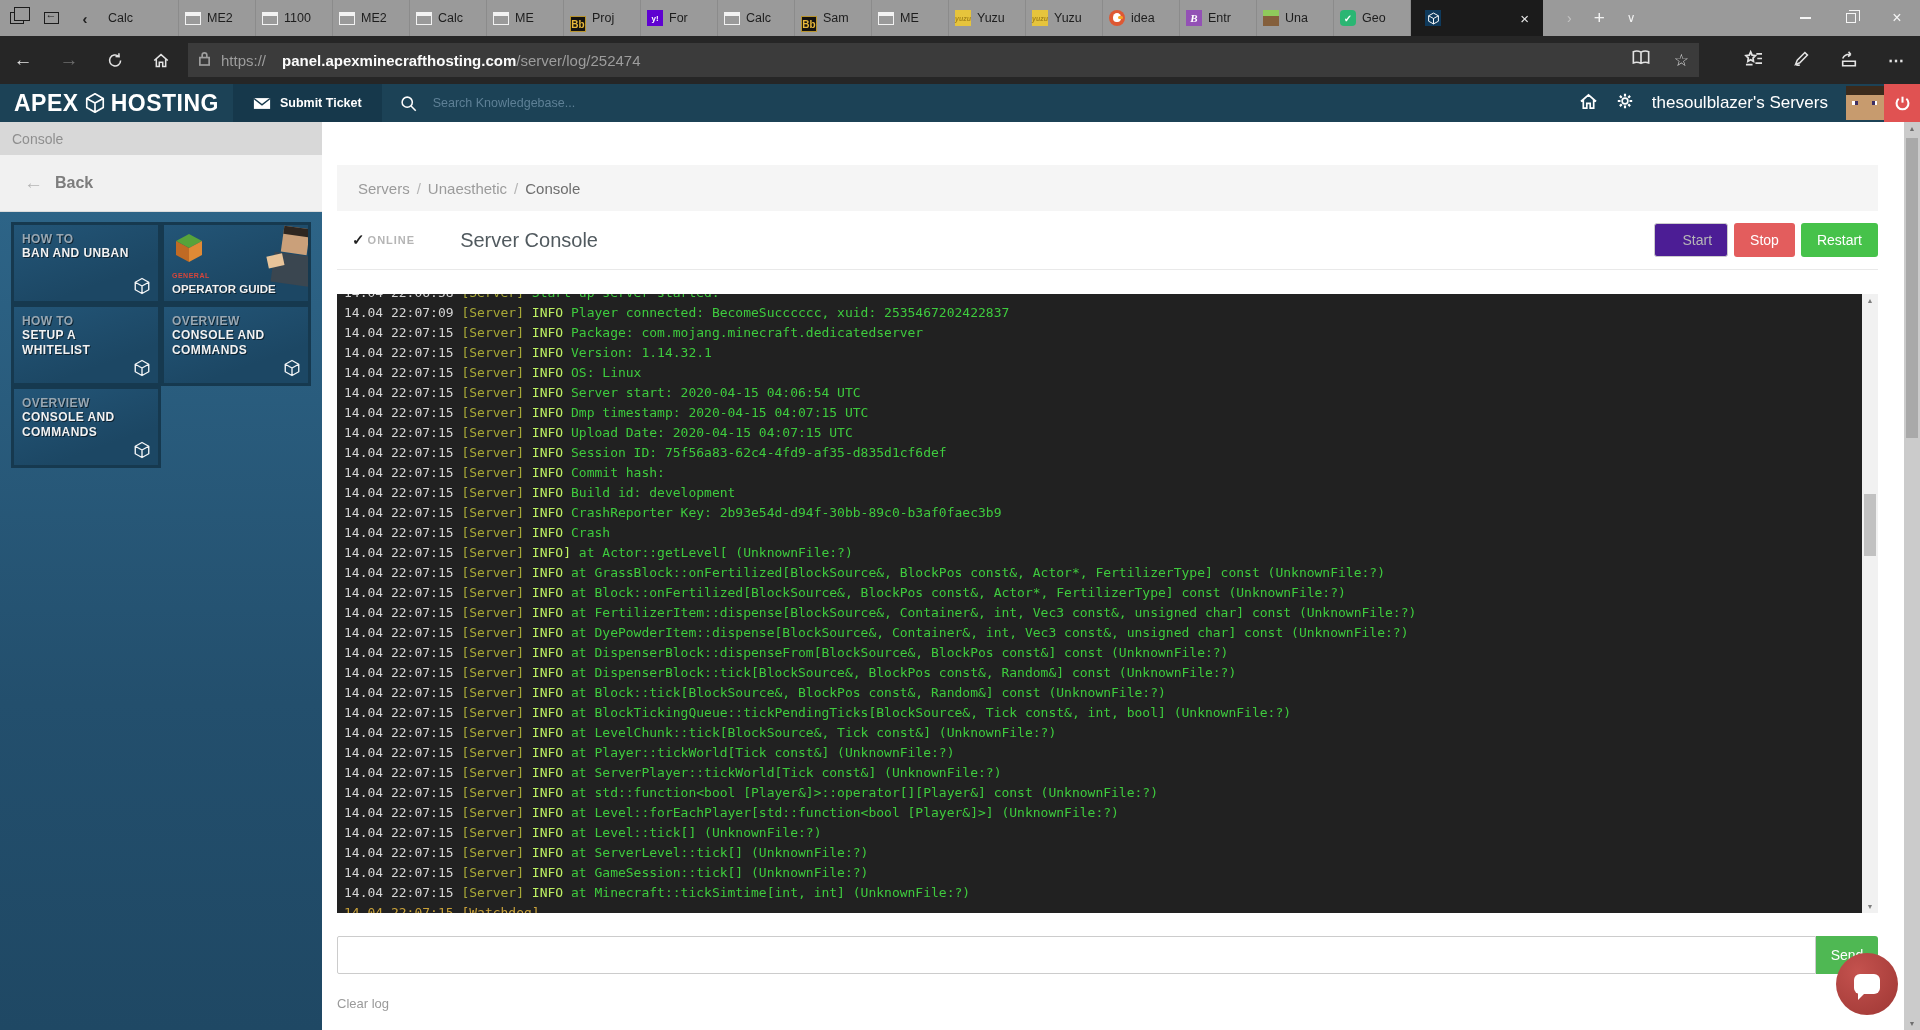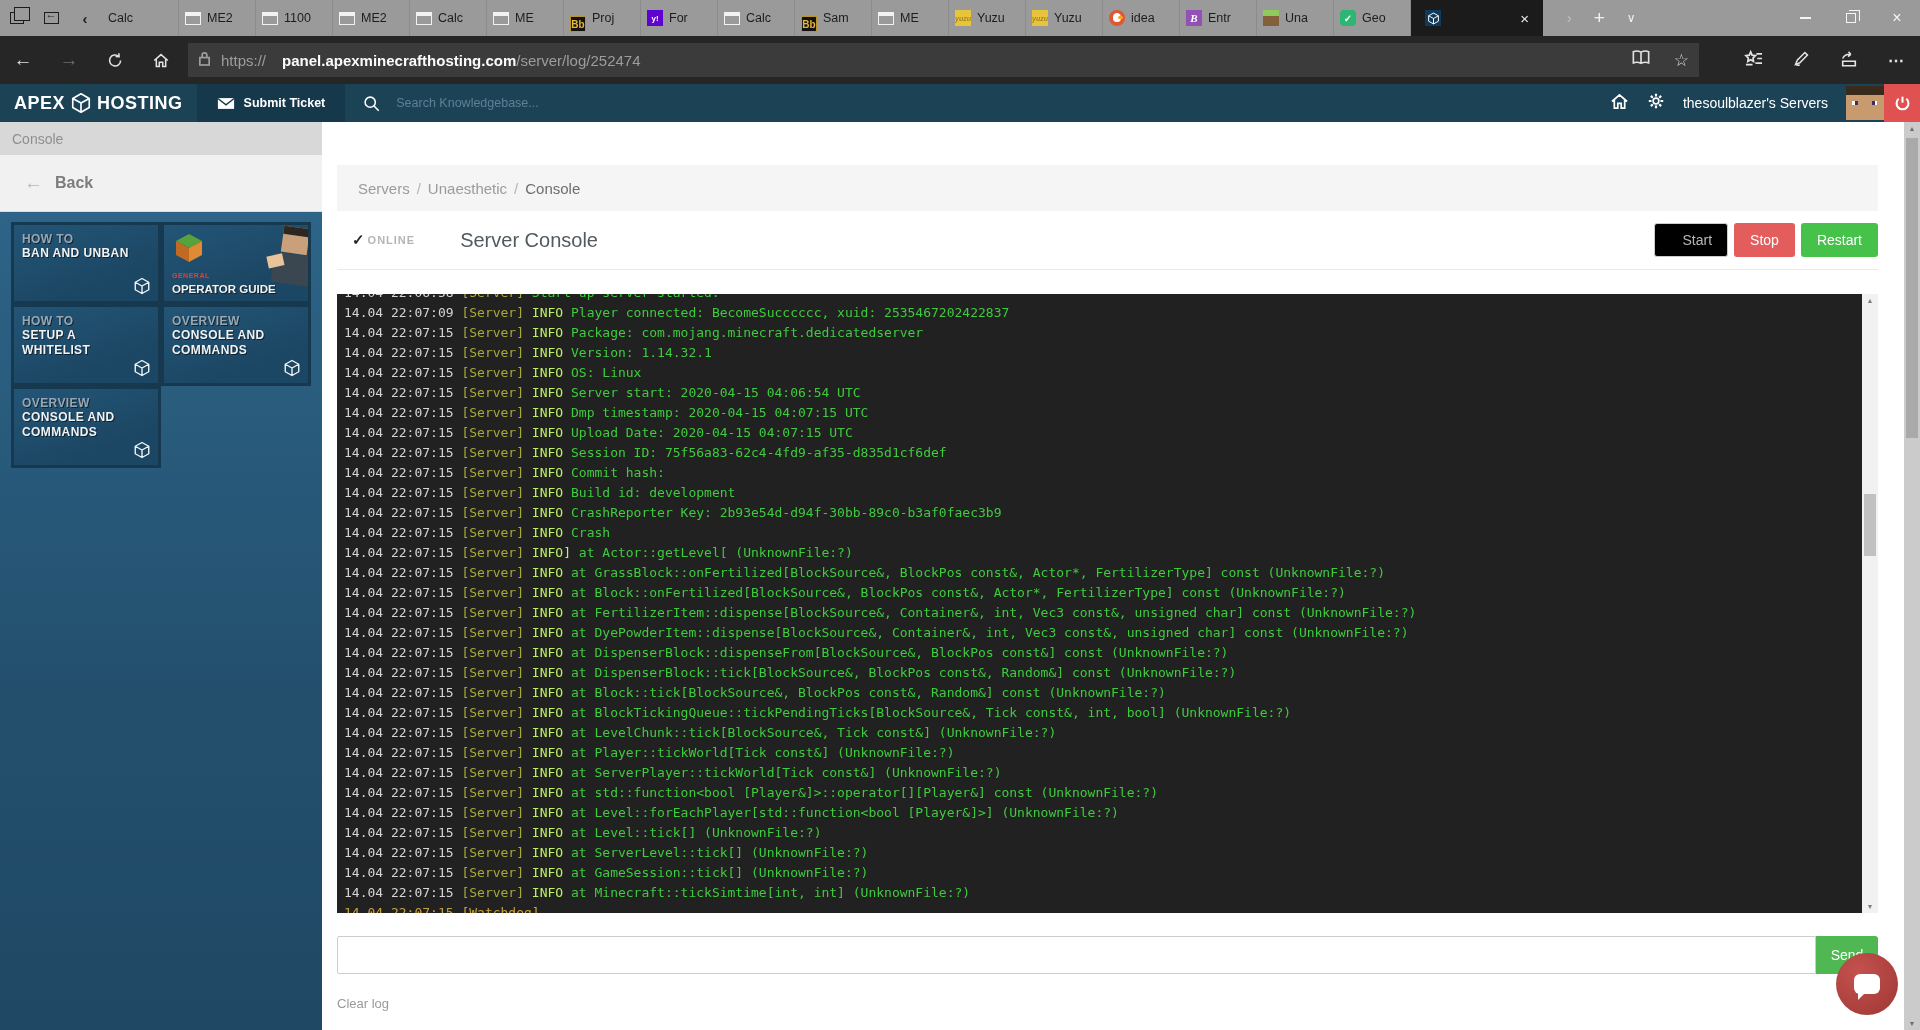--- a/index.html
+++ b/index.html
@@ -51,28 +51,28 @@
   .nav-ico svg { vertical-align:middle; }
   .addr { position:absolute; left:188px; right:221px; top:7px; bottom:7px; background:#3b3b3b;
           display:flex; align-items:center; padding:0 10px; font-size:15px; }
   .lock { color:#9f9f9f; margin-right:10px; }
   .addr .dimtxt { color:#9d9d9d; } .addr .brttxt { color:#fbfbfb; font-weight:bold;margin-left:16px;}
   .addr-icons { margin-left:auto; display:flex; gap:24px; color:#d9d9d9; }
   .tb-right { position:absolute; right:14px; display:flex; gap:30px; color:#e3e3e3; align-items:center;}
 
   
   .appheader { height:38px; background:#1c4256; display:flex; align-items:stretch; position:relative; color:#fff;}
-  .logo { display:flex; align-items:center; gap:5px; padding:0 14px; font-weight:900; font-size:18px; letter-spacing:.5px;}
+  .logo { display:flex; align-items:center; gap:5px; padding:0 14px; font-weight:900; font-size:23px; letter-spacing:.5px;}
   .logo .cube-svg { width:22px; height:22px; }
   .ticket { background:#16384b; display:flex; align-items:center; gap:9px; padding:0 20px; font-size:12.5px; font-weight:bold;}
   .searchbox { display:flex; align-items:center; gap:16px; padding:16px 18px; flex:1;}
   .searchbox .ph { color:#5e8096; font-size:12.5px; }
   .hdr-right { display:flex; align-items:center; gap:18px; margin-left:auto; }
   .hdr-ico { color:#fff; }
-  .acct { font-size:14px; color:#fff; }
+  .acct { font-size:17px; color:#fff; }
   .avatar { width:38px; height:34px; background:linear-gradient(180deg,#3a2a1c 0 26%, #c79b6e 26% 100%); position:relative;}
   .avatar:before{content:""; position:absolute; left:6px; top:15px; width:5px; height:4px; background:#fff; box-shadow:20px 0 #fff;}
   .avatar:after{content:""; position:absolute; left:9px; top:15px; width:3px; height:4px; background:#3d2f63; box-shadow:17px 0 #3d2f63;}
   .power { width:36px; background:#e05252; display:flex; align-items:center; justify-content:center; }
 
   
   .content { display:flex; height:908px; }
   .sidebar { width:322px; flex:0 0 322px; display:flex; flex-direction:column; }
   .sb-head { height:33px; background:#d8d8d8; color:#8f8f8f; font-size:14px; display:flex; align-items:center; padding:0 12px;}
   .sb-back { height:57px; background:#f1f1f1; border-bottom:1px solid #dcdcdc; display:flex; align-items:center; gap:12px; padding:0 24px;
@@ -99,21 +99,21 @@
               font-size:15px; color:#9b9b9b;}
   .crumbbar .last { color:#6e6e6e; }
   .crumbbar .sep { margin:0 7px; color:#b5b5b5;}
   .titlerow { height:58px; display:flex; align-items:center; }
   .status { margin-left:15px; display:flex; align-items:center; gap:3px;}
   .status .chk { color:#222; font-size:15px; font-weight:bold;}
   .status .lbl { color:#b5b5b5; font-size:11px; font-weight:900; letter-spacing:1px;}
   .pagetitle { margin-left:45px; font-size:20px; color:#515a5f; }
   .btns { margin-left:auto; display:flex; gap:6px; }
   .btn { font-size:14px; padding:8px 15px; border-radius:3px; border:1px solid transparent; }
-  .btn-start { background:#000000; border-color:#ccc; color:#b7b7b7;padding-left:27px; }
+  .btn-start { background:#4c1d95; border-color:#ccc; color:#b7b7b7;padding-left:27px; }
   .btn-stop { background:#e35d5d; color:#fff; }
   .btn-restart { background:#46c24a; color:#fff; }
   .rule { border-top:1px solid #e9e9e9; }
 
   .console { margin-top:24px; height:619px; background:#212121; position:relative; overflow:hidden;
              padding:0 24px 0 7px; }
   .log-line { white-space:pre; height:20px; line-height:20px; font-family:"DejaVu Sans Mono",monospace; font-size:13px;}
   .log-line .t { color:#d6d6d6; } .log-line .g { color:#a9a937; }
   .log-line .l { color:#bef264;text-align:right; } .log-line .m { color:#3ecb3e; }
   .log-line.partial-top { margin-top:-11px; }

